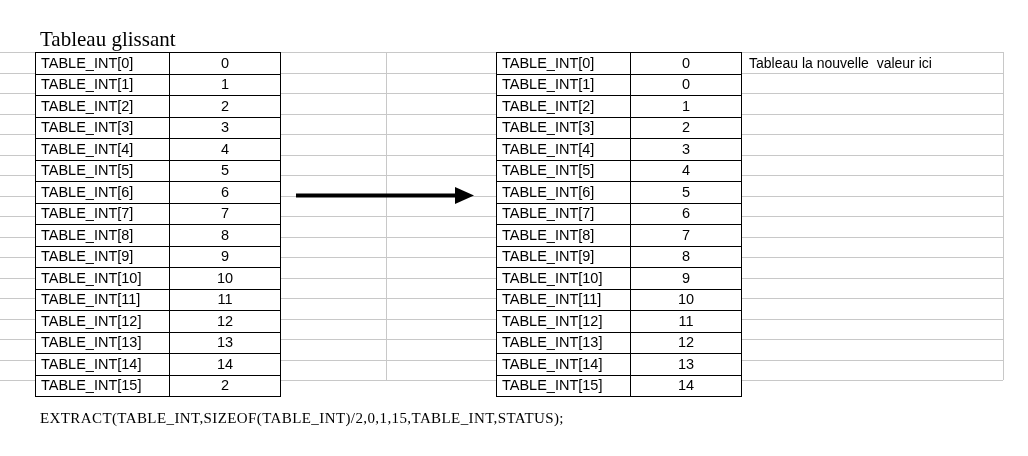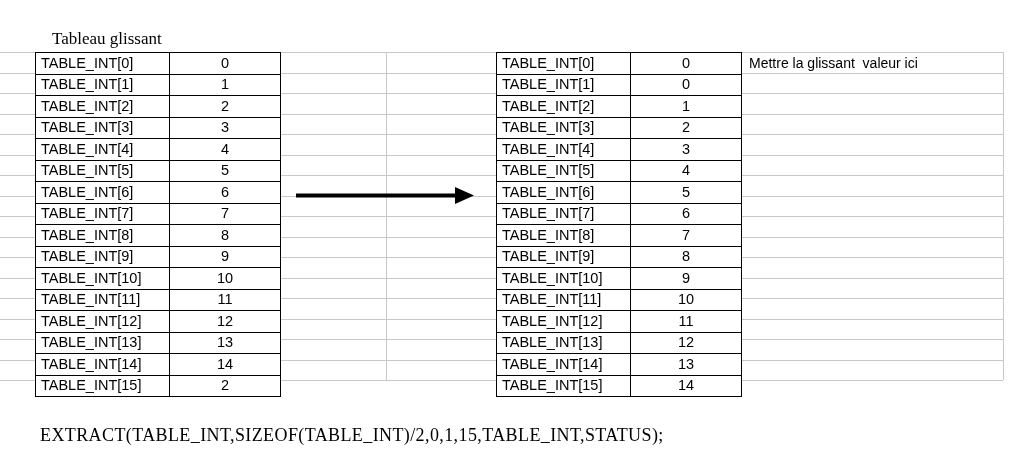--- a/index.html
+++ b/index.html
@@ -33,25 +33,24 @@
     width: 1px;
     background: #c8c8c8;
   }
 
   
   #page-title {
     position: absolute;
     left: 40px;
     top: 29px;
     font-family: "Liberation Serif", serif;
-    font-size: 17px;
+    font-size: 21px;
     line-height: 20px;
     color: #000;
     white-space: nowrap;
-    margin-left: 12px;
   }
 
   
   .array-table {
     position: absolute;
     border-collapse: collapse;
     table-layout: fixed;
     background: #ffffff;
   }
   .array-table td {
@@ -97,26 +96,25 @@
     width: 190px;
     height: 32px;
   }
 
   
   #code-line {
     position: absolute;
     left: 40px;
     top: 405px;
     font-family: "Liberation Serif", serif;
-    font-size: 18px;
+    font-size: 15px;
     letter-spacing: 0.4px;
     line-height: 26px;
     white-space: pre;
     color: #000000;
-    margin-top: 17px;
   }
 </style>
 </head>
 <body>
 
 <div id="grid-layer">
     <div class="grid-h" style="left: 0px; top: 52px; width: 1003px;"></div>
     <div class="grid-h" style="left: 0px; top: 73px; width: 1003px;"></div>
     <div class="grid-h" style="left: 0px; top: 93px; width: 1003px;"></div>
     <div class="grid-h" style="left: 0px; top: 114px; width: 1003px;"></div>
@@ -280,15 +278,15 @@
         <td class="name-cell">TABLE_INT[14]</td>
         <td class="value-cell">13</td>
       </tr>
       <tr>
         <td class="name-cell">TABLE_INT[15]</td>
         <td class="value-cell">14</td>
       </tr>
     </tbody>
 </table>
 
-<div id="annotation-note">Mettre la glissant  valeur ici</div>
+<div id="annotation-note">Tableau la nouvelle  valeur ici</div>
 
 <div id="code-line">EXTRACT(TABLE_INT,SIZEOF(TABLE_INT)/2,0,1,15,TABLE_INT,STATUS);</div>
 
 </body></html>

